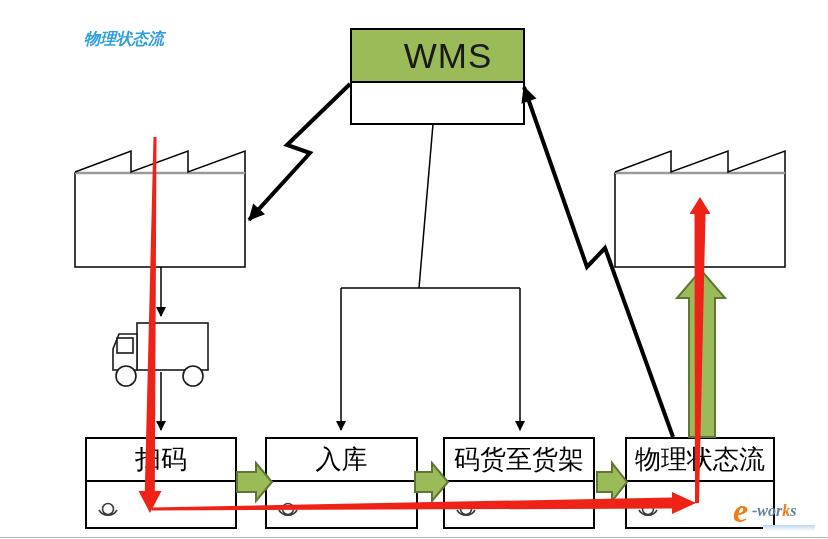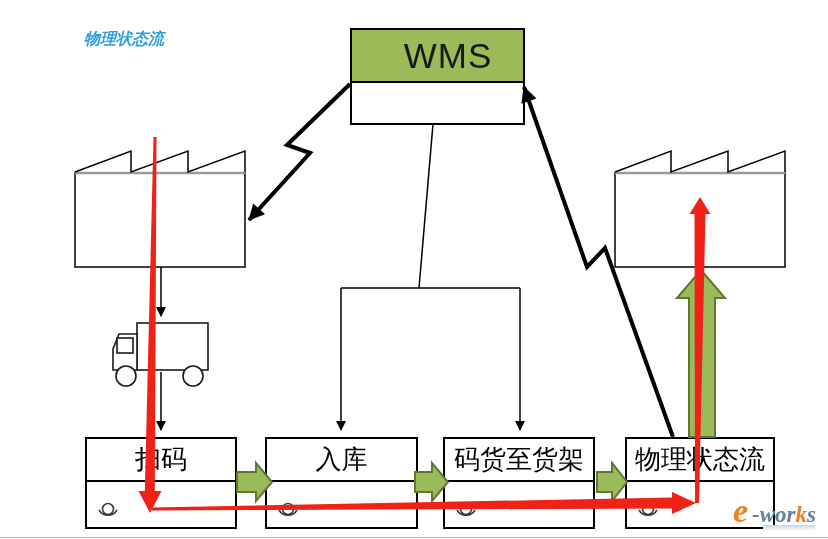--- a/index.html
+++ b/index.html
@@ -36,21 +36,21 @@
   .fac-teeth{fill:none;stroke:#000;stroke-width:1.5;}
   .fac-base{stroke:#9a9a9a;stroke-width:2.5;}
   .bolt{stroke:#000;stroke-width:4;fill:none;stroke-linejoin:miter;}
   .garrow{fill:var(--arrow-green);stroke:var(--arrow-green-border);stroke-width:2;stroke-linejoin:miter;}
   .redflow{fill:var(--flow-red);stroke:none;}
   .truck{fill:#fff;stroke:#1a1a1a;stroke-width:1.6;}
 
   .logo{position:absolute;left:733px;top:494px;width:92px;height:40px;font-style:italic;font-weight:bold;
         font-family:"Liberation Serif","DejaVu Serif",serif;}
   .logo-e{position:absolute;left:0;top:-2px;font-size:34px;color:var(--logo-orange);}
-  .logo-rest{position:absolute;left:19px;top:8px;font-size:23px;letter-spacing:0px;}
+  .logo-rest{position:absolute;left:19px;top:8px;font-size:16px;letter-spacing:0px;}
   .logo-blue{color:var(--logo-blue);}
   .logo-orange{color:var(--logo-orange);}
   .logo-bar{position:absolute;left:30px;top:31px;width:52px;height:6px;
             background:linear-gradient(to bottom,#bcd7ee,#ffffff);}
 </style>
 </head>
 <body>
 
 <div class="stage">
 

